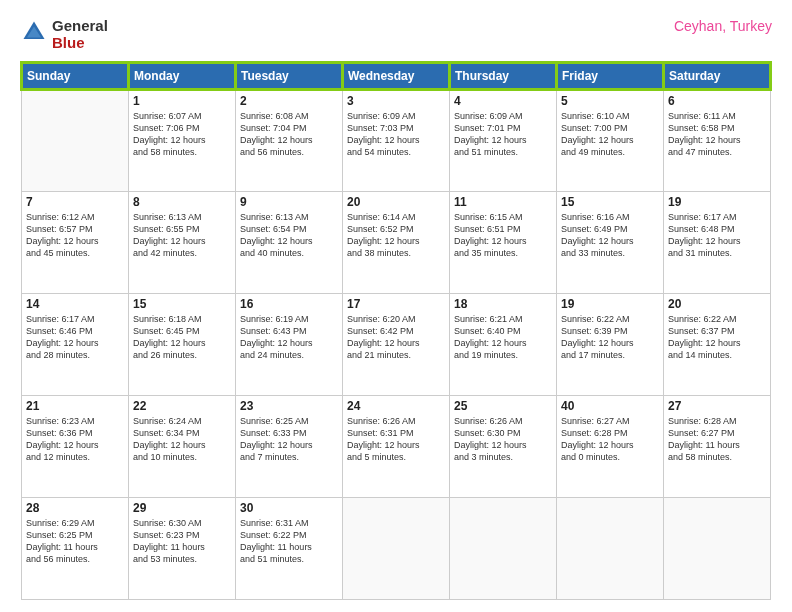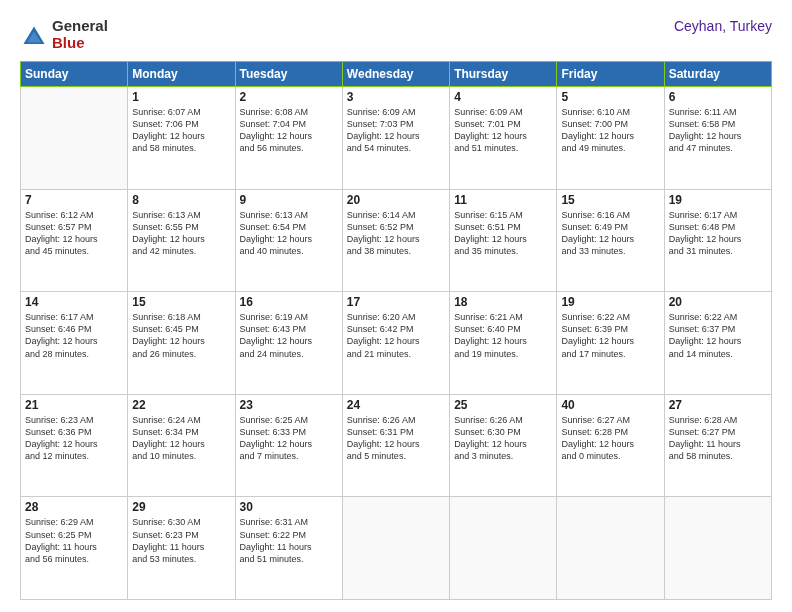--- a/index.html
+++ b/index.html
@@ -18,21 +18,21 @@
       flex-direction: column;
     }
     .header {
       display: flex;
       justify-content: space-between;
       align-items: flex-start;
       margin-bottom: 10px;
     }
     .logo {
       display: flex;
-      align-items: flex-end;
+      align-items: flex-start;
       gap: 4px;
     }
     .logo-text {
       display: flex;
       flex-direction: column;
       line-height: 1.1;
     }
     .logo-general {
       font-size: 15px;
       font-weight: bold;
@@ -51,35 +51,35 @@
       text-align: right;
     }
     .month-title {
       font-size: 32px;
       font-weight: bold;
       color: #222;
       line-height: 1.1;
     }
     .subtitle {
       font-size: 14px;
-      color: #4c1d95;
+      color: #ec4899;
     }
     .calendar {
       width: 100%;
       border-collapse: collapse;
       flex: 1;
     }
     .calendar th {
       background: #2b6cb0;
       color: #fff;
       font-size: 12px;
       font-weight: bold;
       padding: 5px 4px;
       text-align: left;
-      border: 1px solid #84cc16;
+      border: 3px solid #84cc16;
     }
     .calendar td {
       border: 1px solid #ccc;
       vertical-align: top;
       padding: 3px 4px;
       font-size: 9.5px;
       color: #333;
       width: calc(100% / 7);
       height: 88px;
     }

